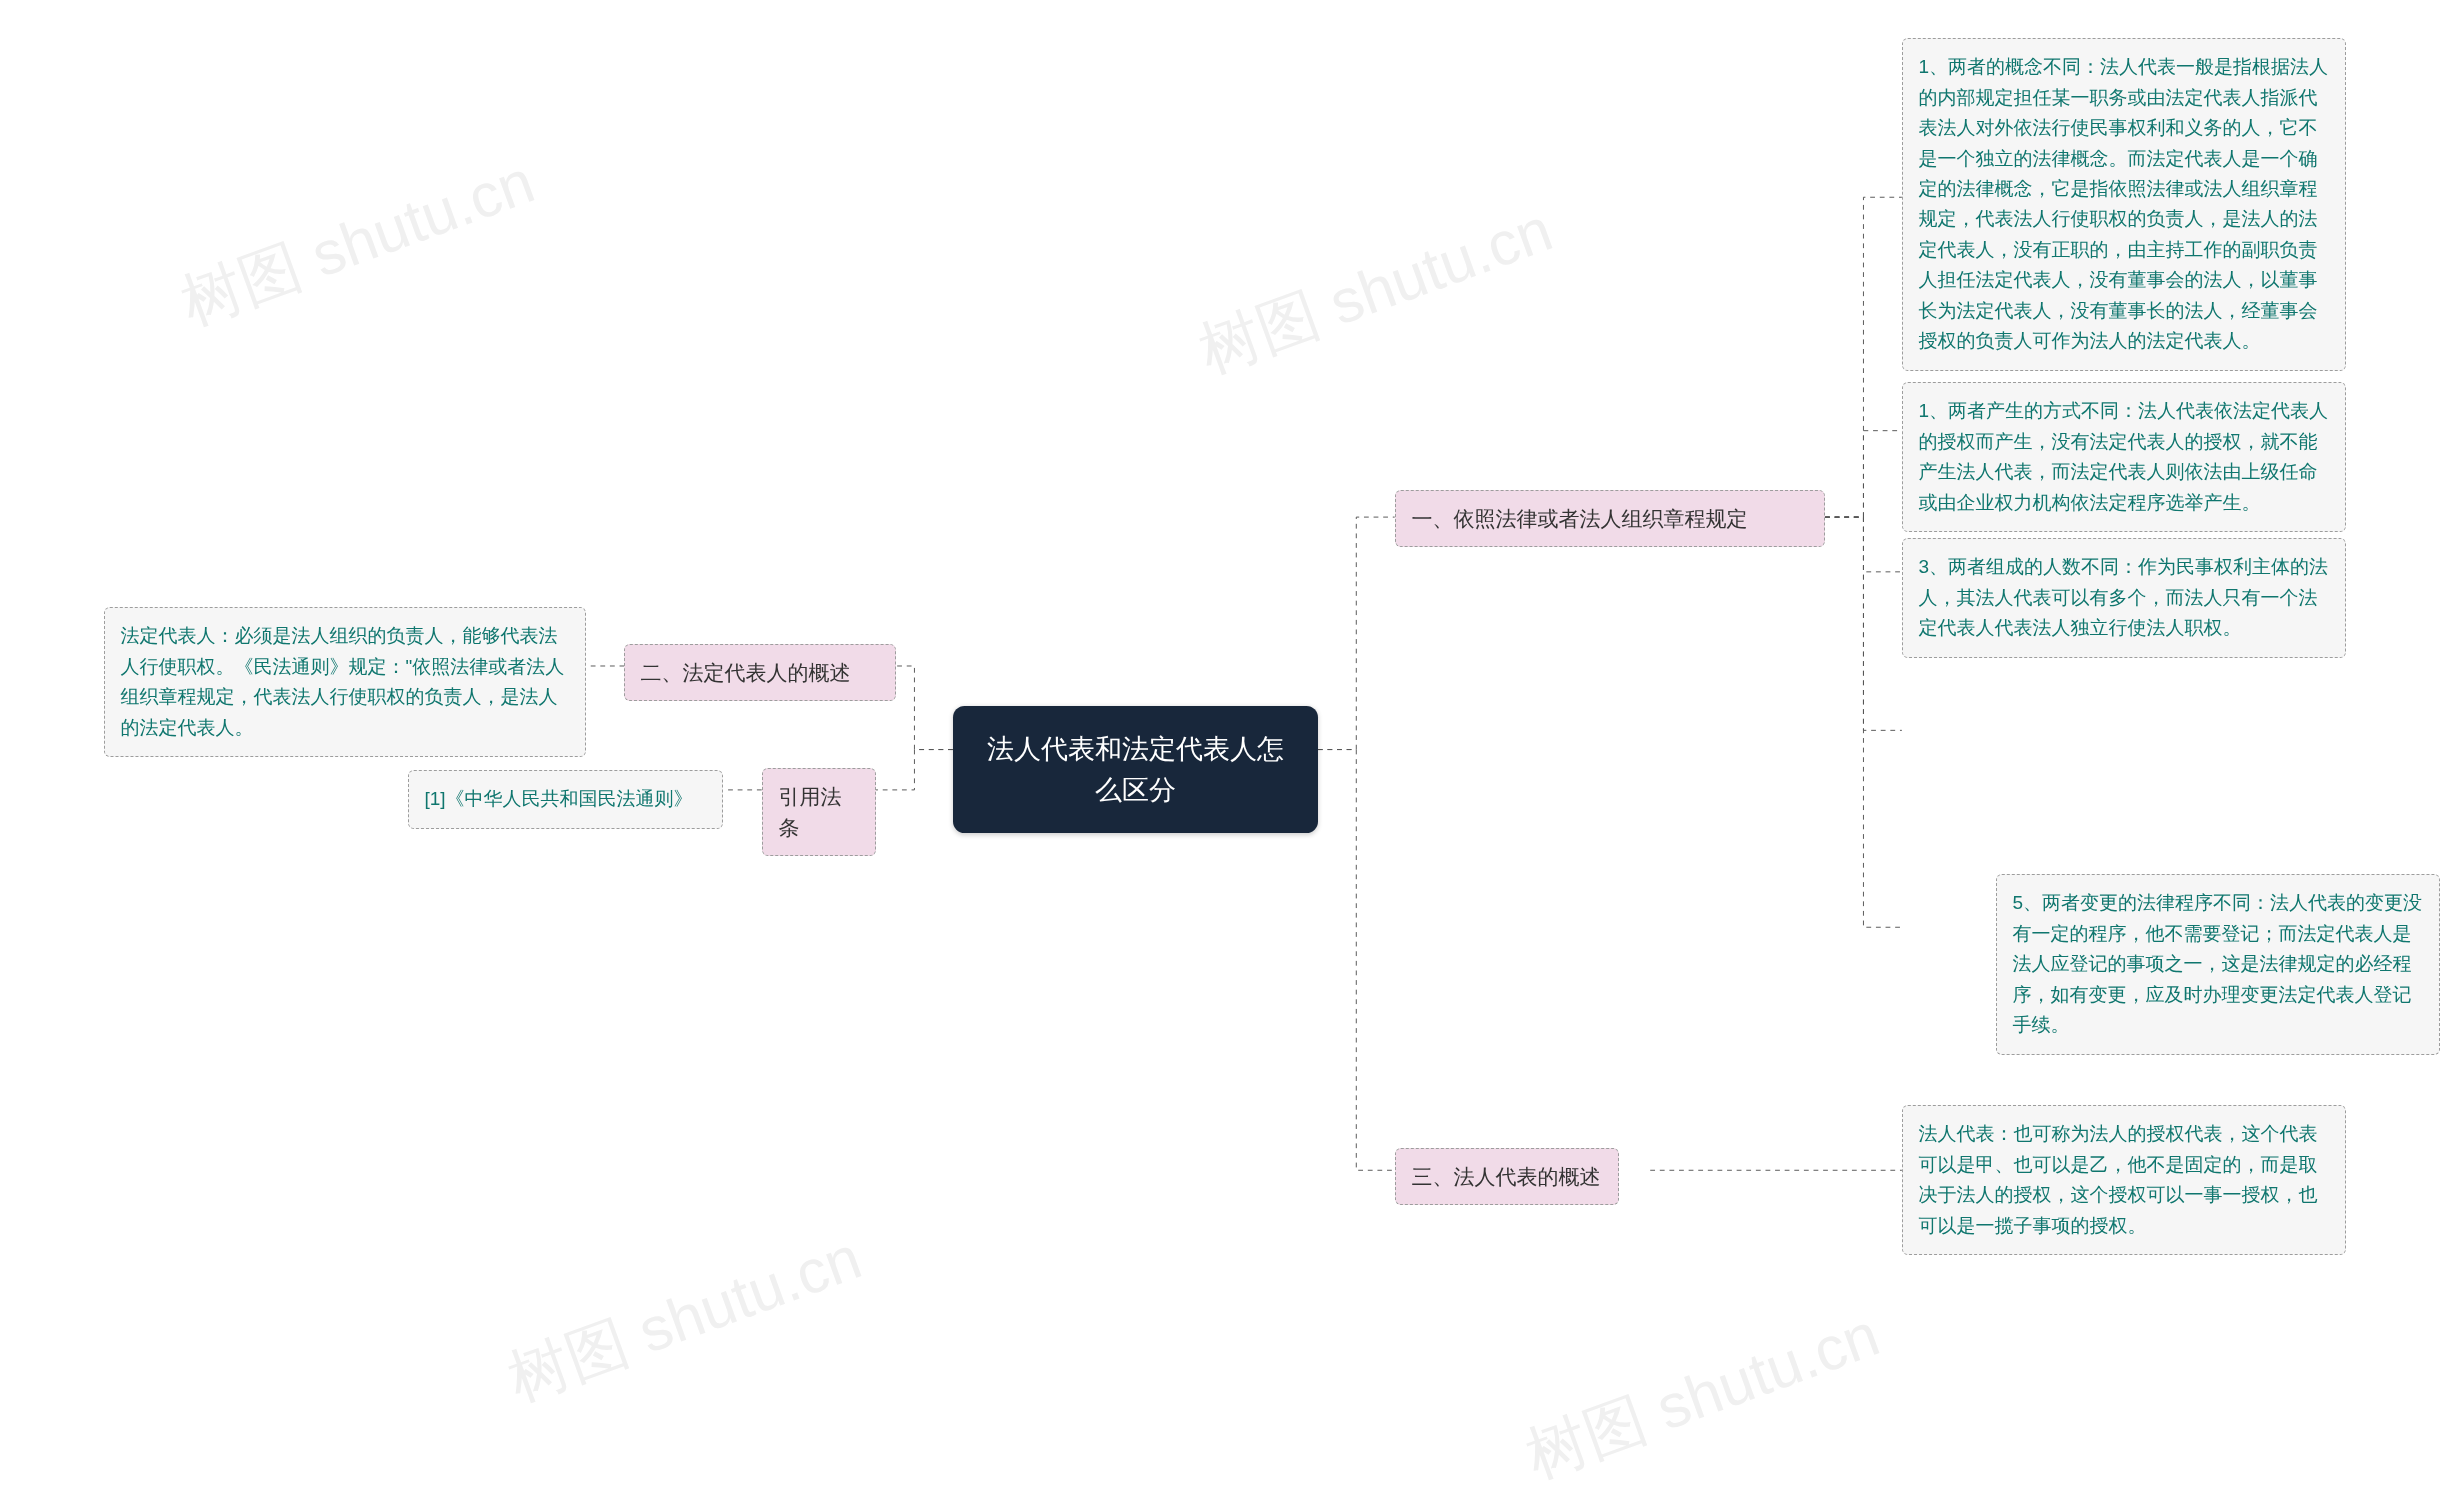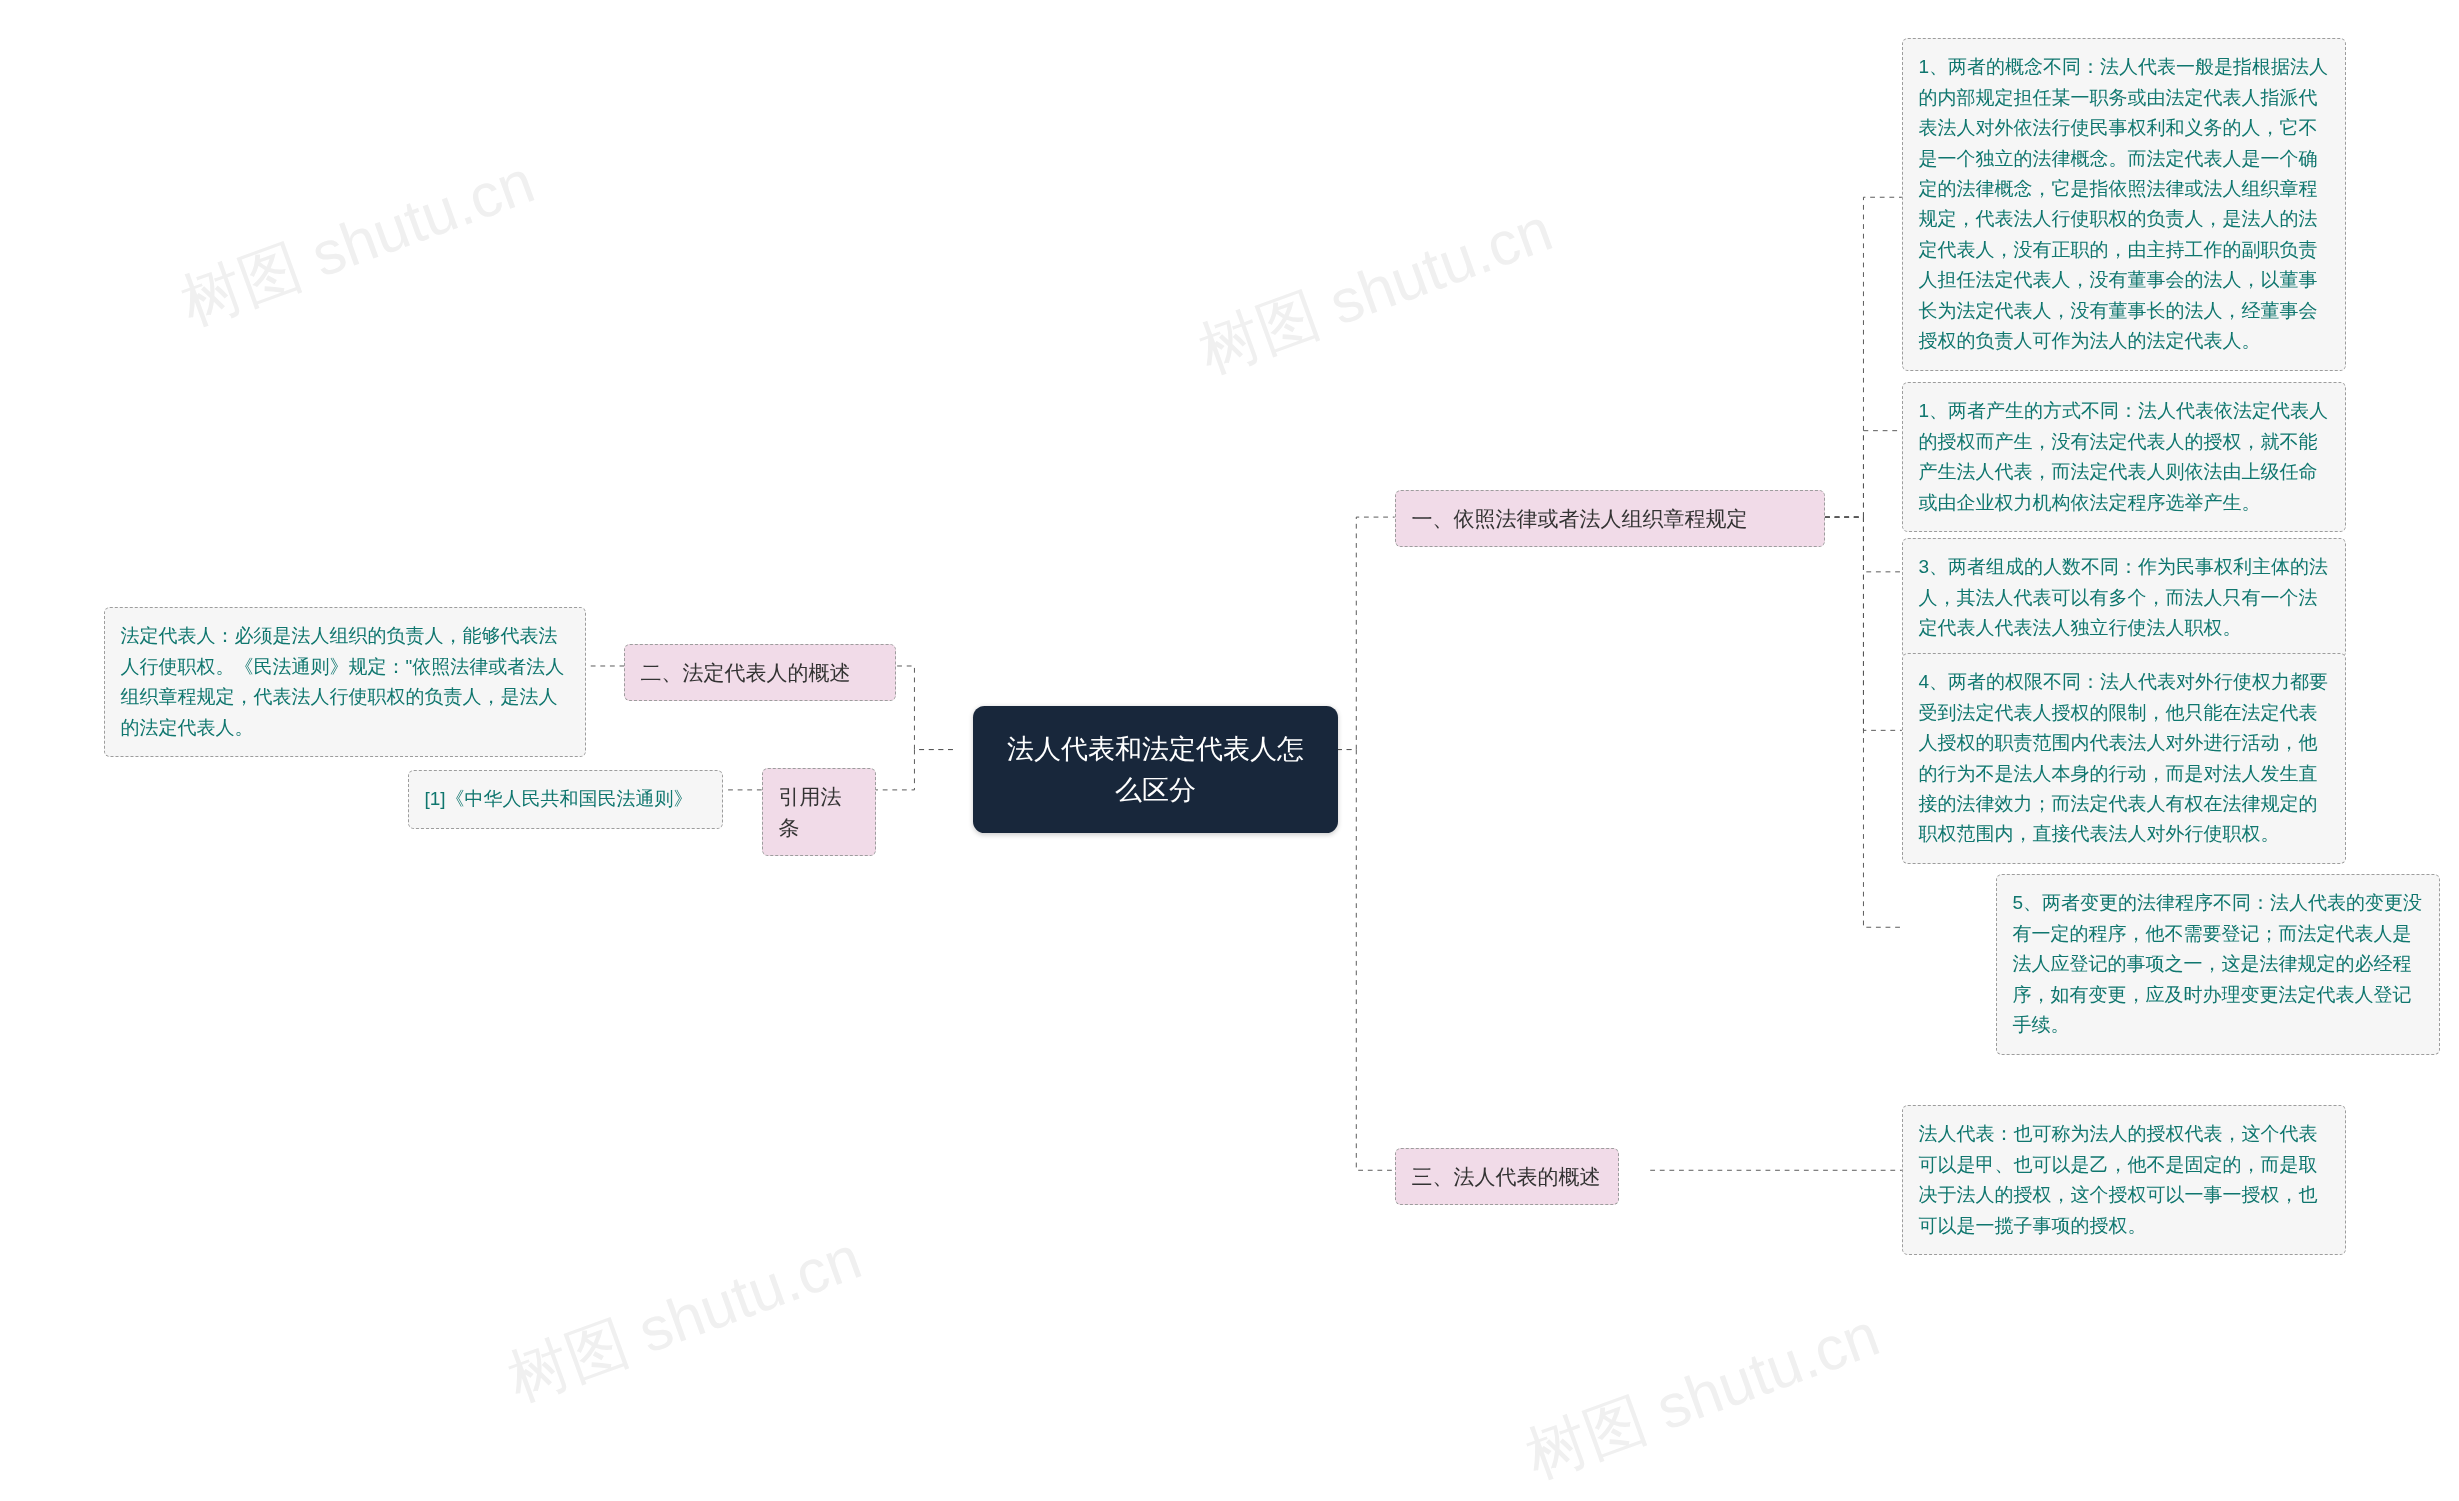--- a/index.html
+++ b/index.html
@@ -1,19 +1,19 @@
 <!DOCTYPE html>
 <html><head>
 <meta charset="utf-8">
 <style>
   html,body{margin:0;padding:0;width:2459px;height:1502px;background:#ffffff;font-family:"Microsoft YaHei","PingFang SC",Arial,sans-serif;overflow:hidden;}
   .canvas{position:relative;width:2459px;height:1502px;}
   .watermark{position:absolute;color:#f0f0f0;font-size:61px;font-weight:400;transform:rotate(-20deg);pointer-events:none;user-select:none;white-space:nowrap;}
   .node{position:absolute;box-sizing:border-box;}
-  .root{background:#18273b;color:#ffffff;border-radius:11.5px;padding:23px 27px;font-size:27px;line-height:1.5;text-align:center;width:365px;box-shadow:0 1.9px 5.8px rgba(0,0,0,.2);margin-left:20px;}
+  .root{background:#18273b;color:#ffffff;border-radius:11.5px;padding:23px 27px;font-size:27px;line-height:1.5;text-align:center;width:365px;box-shadow:0 1.9px 5.8px rgba(0,0,0,.2);}
   .branch{background:#f1dbe8;color:#333;border:1px dashed #9d9d9d;border-radius:5.8px;padding:11.5px 15.4px;font-size:21px;line-height:1.5;}
   .leaf{background:#f6f6f6;color:#0f766e;border:1px dashed #9d9d9d;border-radius:5.8px;padding:13.4px 15.4px;font-size:19px;line-height:1.6;}
   svg.wires{position:absolute;left:0;top:0;width:2459px;height:1502px;pointer-events:none;}
   svg.wires path{fill:none;stroke:#555;stroke-width:1;stroke-dasharray:5 5;}
 </style>
 </head>
 <body>
 
 <div class="canvas">
 
@@ -55,23 +55,20 @@
 
   <div class="node leaf" style="left:1902px;top:38px;width:444px;">
     <span>1、两者的概念不同：法人代表一般是指根据法人的内部规定担任某一职务或由法定代表人指派代表法人对外依法行使民事权利和义务的人，它不是一个独立的法律概念。而法定代表人是一个确定的法律概念，它是指依照法律或法人组织章程规定，代表法人行使职权的负责人，是法人的法定代表人，没有正职的，由主持工作的副职负责人担任法定代表人，没有董事会的法人，以董事长为法定代表人，没有董事长的法人，经董事会授权的负责人可作为法人的法定代表人。</span>
   </div>
   <div class="node leaf" style="left:1902px;top:382px;width:444px;">
     <span>1、两者产生的方式不同：法人代表依法定代表人的授权而产生，没有法定代表人的授权，就不能产生法人代表，而法定代表人则依法由上级任命或由企业权力机构依法定程序选举产生。</span>
   </div>
   <div class="node leaf" style="left:1902px;top:538px;width:444px;">
     <span>3、两者组成的人数不同：作为民事权利主体的法人，其法人代表可以有多个，而法人只有一个法定代表人代表法人独立行使法人职权。</span>
   </div>
-  <div class="node leaf" style="left:1902px;top:653px;width:444px;">
-    <span>4、两者的权限不同：法人代表对外行使权力都要受到法定代表人授权的限制，他只能在法定代表人授权的职责范围内代表法人对外进行活动，他的行为不是法人本身的行动，而是对法人发生直接的法律效力；而法定代表人有权在法律规定的职权范围内，直接代表法人对外行使职权。</span>
-  </div>
   <div class="node leaf" style="left:1996px;top:874px;width:444px;">
     <span>5、两者变更的法律程序不同：法人代表的变更没有一定的程序，他不需要登记；而法定代表人是法人应登记的事项之一，这是法律规定的必经程序，如有变更，应及时办理变更法定代表人登记手续。</span>
   </div>
 
   <div class="node branch" style="left:1395px;top:1148px;width:224px;">
     <span>三、法人代表的概述</span>
   </div>
   <div class="node leaf" style="left:1902px;top:1105px;width:444px;">
     <span>法人代表：也可称为法人的授权代表，这个代表可以是甲、也可以是乙，他不是固定的，而是取决于法人的授权，这个授权可以一事一授权，也可以是一揽子事项的授权。</span>
   </div>

